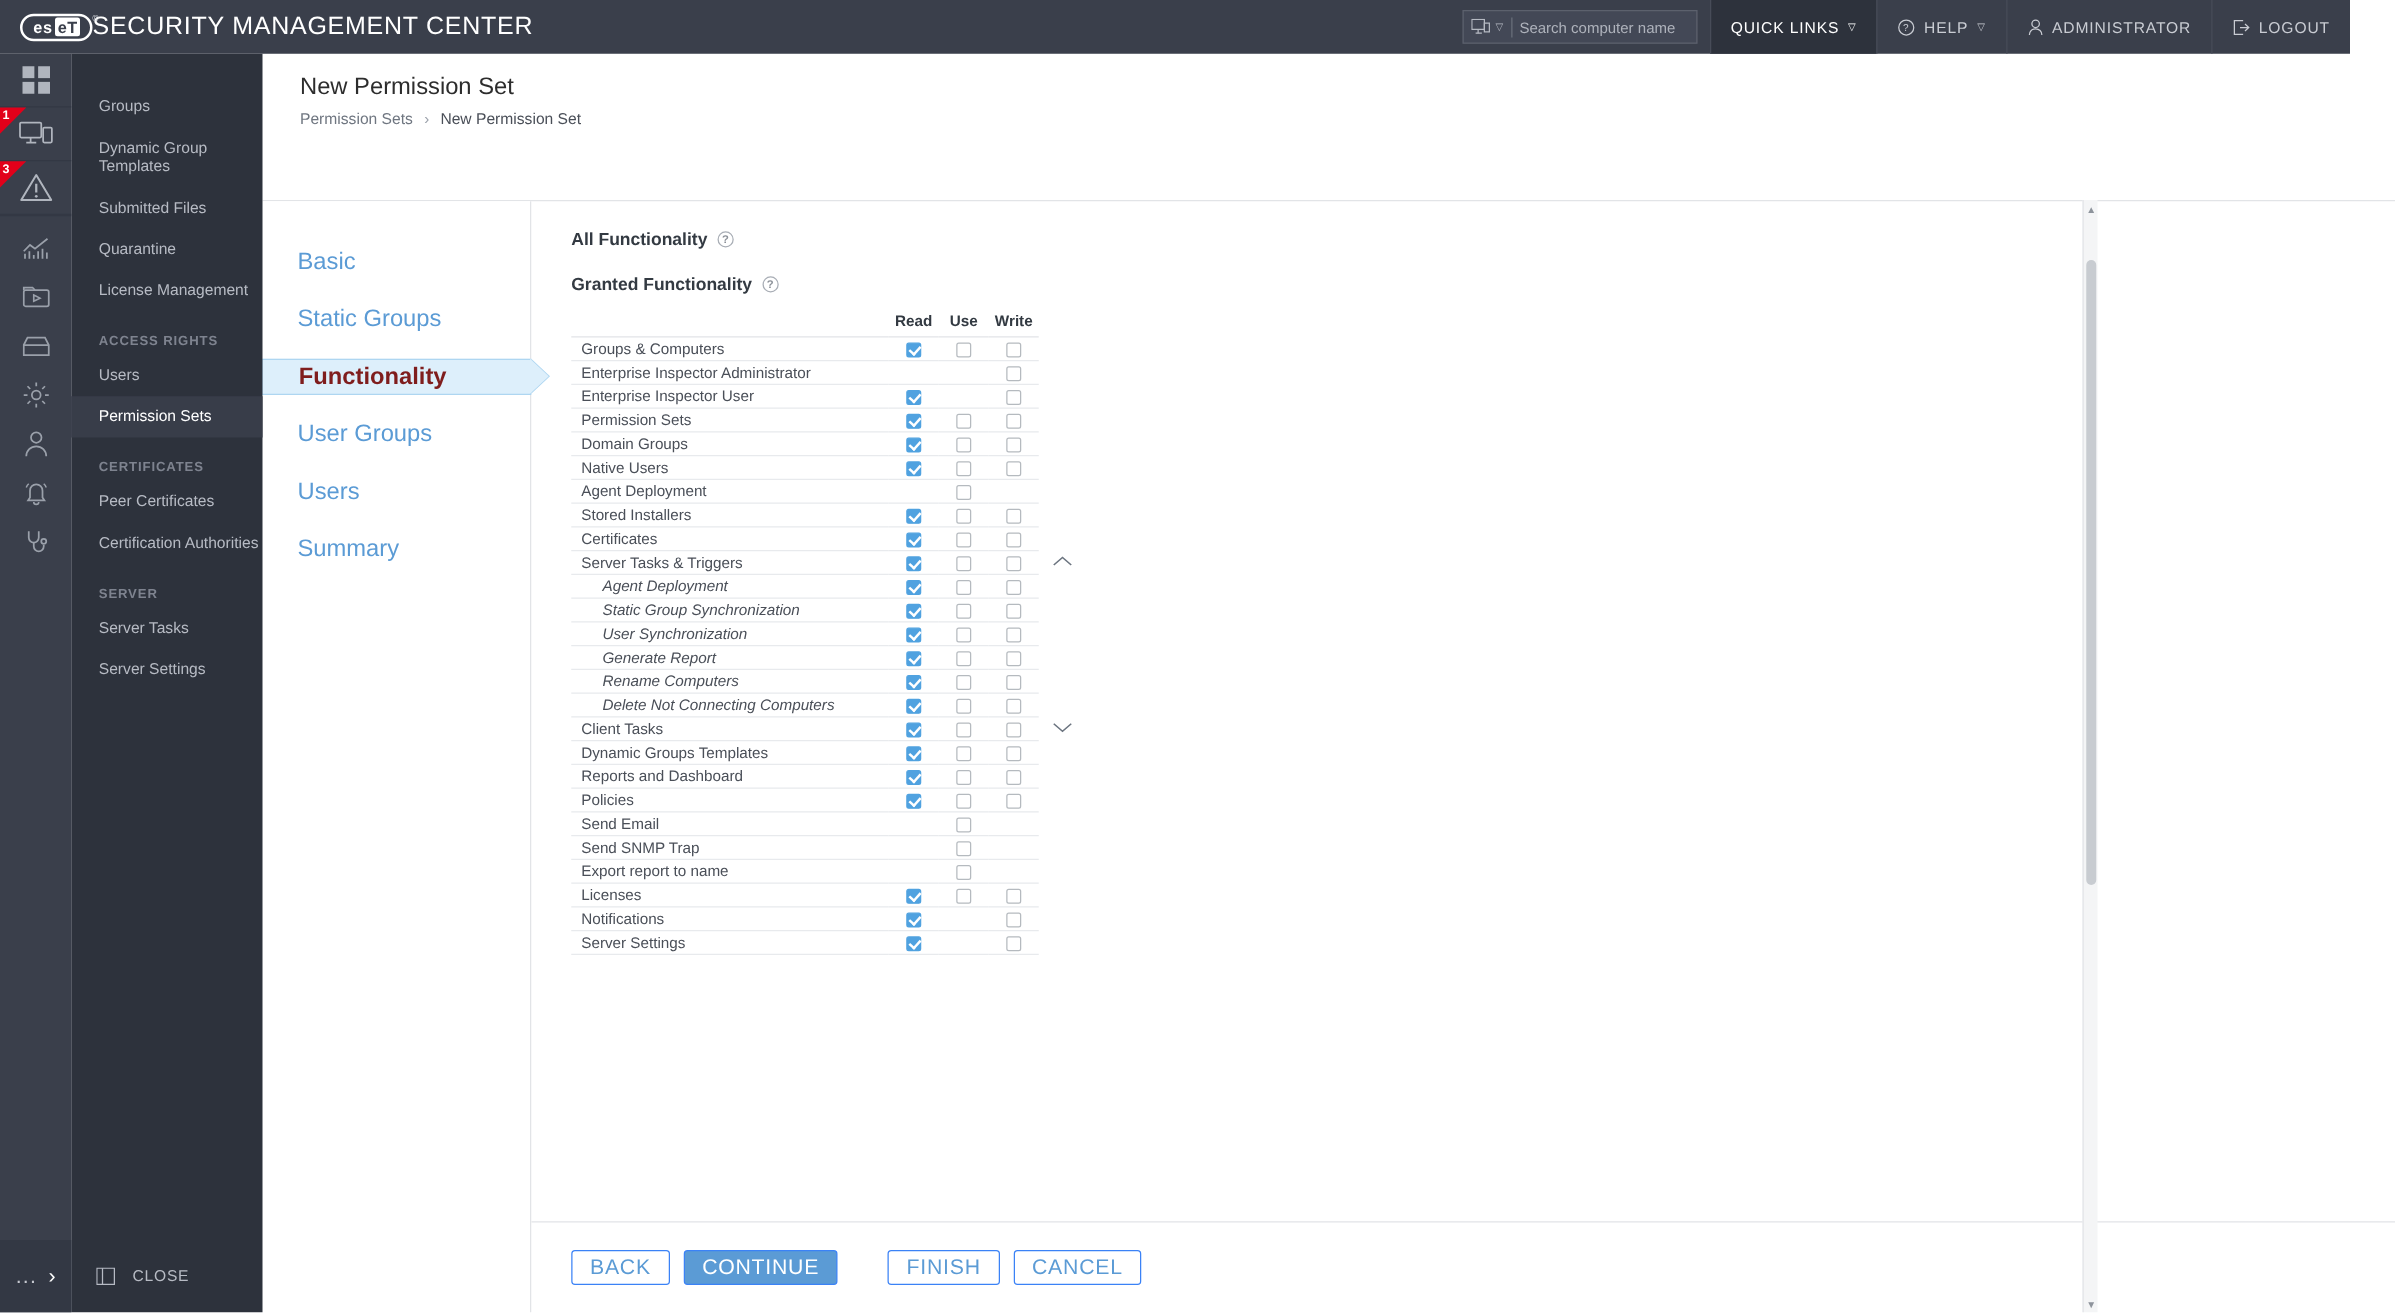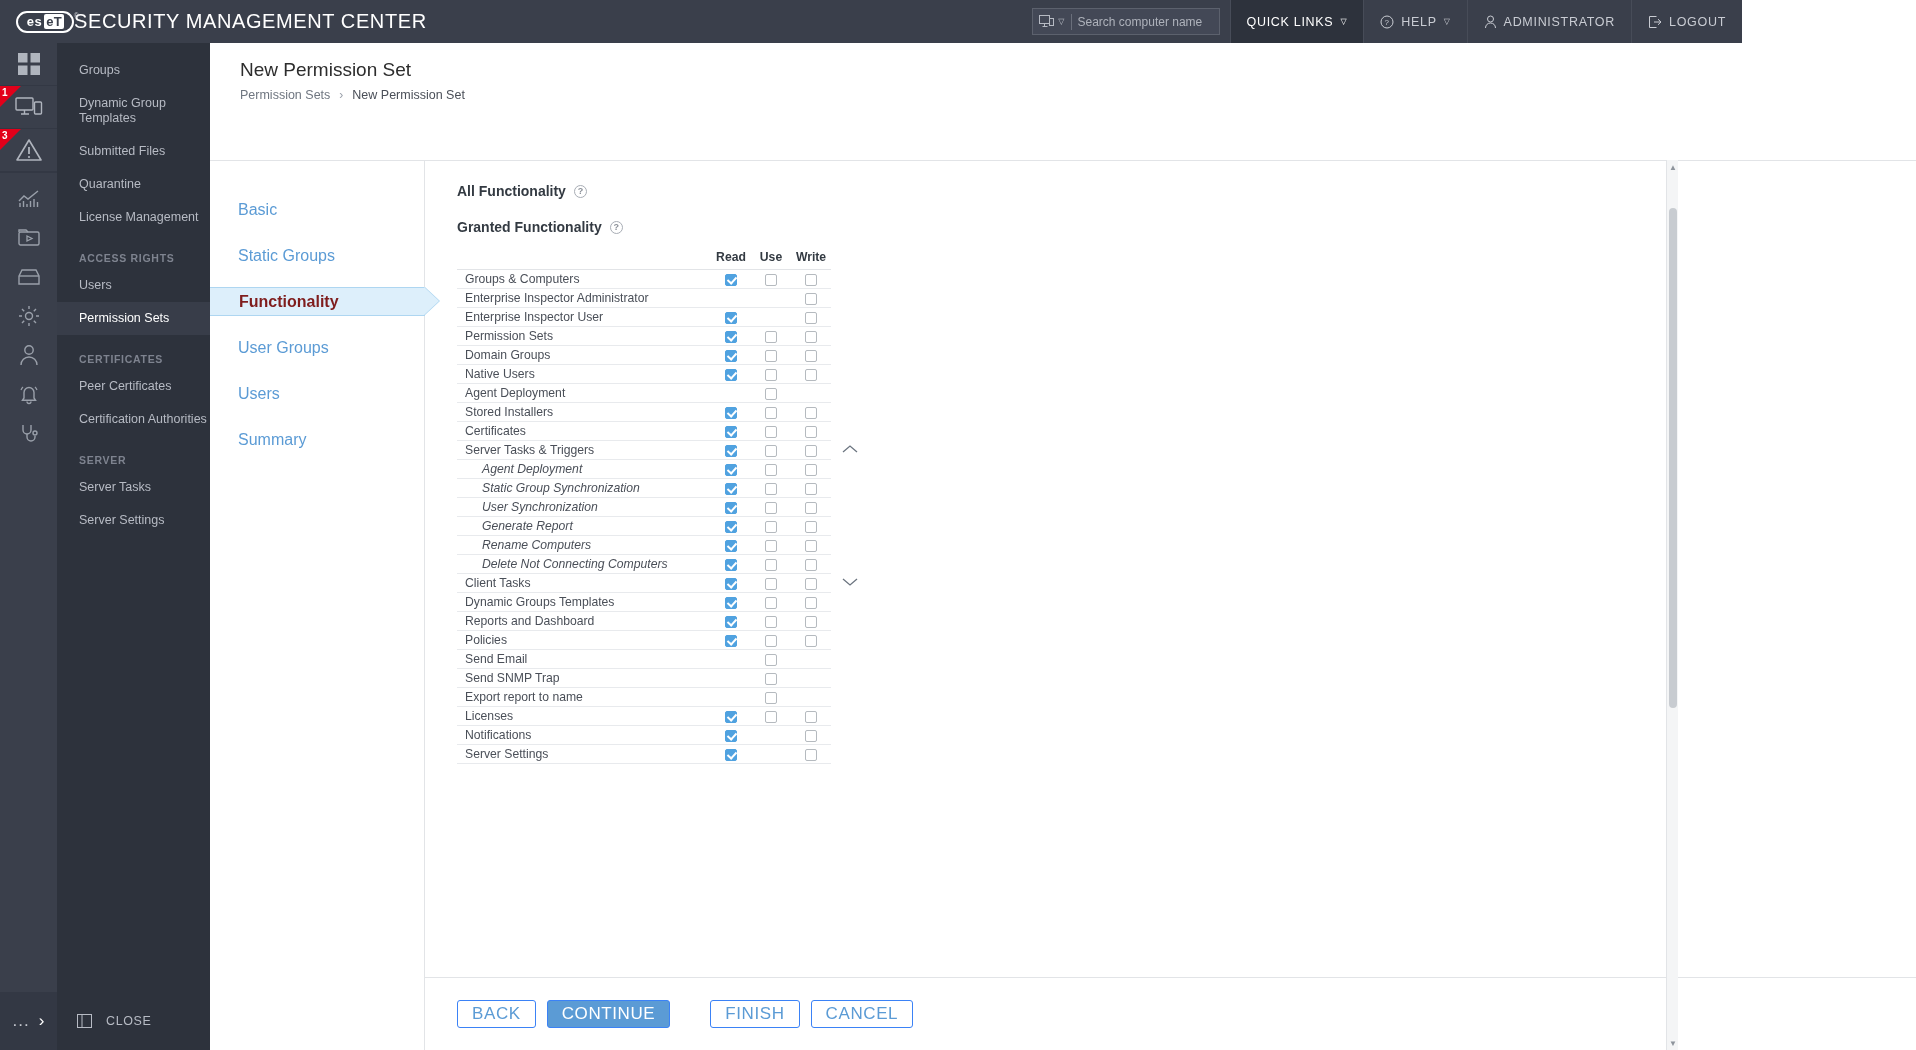--- a/index.html
+++ b/index.html
@@ -5,21 +5,21 @@
   * { box-sizing: border-box; margin: 0; padding: 0; }
   html, body {
     width: 1916px; height: 1050px;
     font-family: "Liberation Sans", sans-serif;
     background: #ffffff; overflow: hidden;
   }
   body { position: relative; }
 
   
   .topbar {
-    position: absolute; top: 0; left: 0; width: 1742px; height: 43px;
+    position: absolute; top: 0; left: 0; width: 1880px; height: 43px;
     background: #3a3f4b; display: flex; align-items: center;
     color: #e8e9eb; z-index: 30;
   }
   .eset-logo {
     margin-left: 16px; width: 58px; height: 22px;
     border: 2px solid #ffffff; border-radius: 11px;
     display: flex; align-items: center; justify-content: center;
     position: relative;
   }
   .eset-logo .lg-left {
@@ -94,21 +94,21 @@
     background: #333844; display: flex; align-items: center;
     justify-content: space-around; padding: 0 8px;
   }
   .rail-dots { color: #c6c9d0; font-size: 17px; letter-spacing: 1px; cursor: pointer; }
   .rail-arrow { color: #ffffff; font-size: 17px; cursor: pointer; }
 
   
   .navpanel {
     position: absolute; top: 43px; left: 57px; width: 153px; height: 1007px;
     background: #2d323c; color: #b9bdc6; z-index: 15;
-    padding-top: 11px;
+    padding-top: 26px;
   }
   .nav-link {
     padding: 9px 0 9px 22px; font-size: 12.5px; color: #b7bbc4;
     cursor: pointer; line-height: 15px;
   }
   .nav-link.selected { background: #383d49; color: #ffffff; }
   .nav-group {
     padding: 18px 0 5px 22px; font-size: 10.5px; letter-spacing: .7px;
     color: #7e838f; font-weight: bold;
   }
@@ -141,21 +141,21 @@
   }
 
   
   .steps {
     width: 215px; padding-top: 34px; border-right: 1px solid #e2e4e7;
     flex-shrink: 0; background: #ffffff;
   }
   .step {
     position: relative; height: 29px; display: flex; align-items: center;
     padding-left: 28px; margin-bottom: 17px;
-    font-size: 16px; color: #5b9bd5; cursor: pointer;
+    font-size: 19px; color: #5b9bd5; cursor: pointer;
   }
   .step.active {
     background: #ddeffb; border: 1px solid #aed6f1;
     font-weight: bold; color: #7f1d1d; margin-left: -1px;
     padding-left: 29px; width: 216px;
   }
   .step.active::after {
     content: ""; position: absolute; right: -15px; top: -1px;
     width: 0; height: 0;
     border-top: 14.5px solid transparent;

